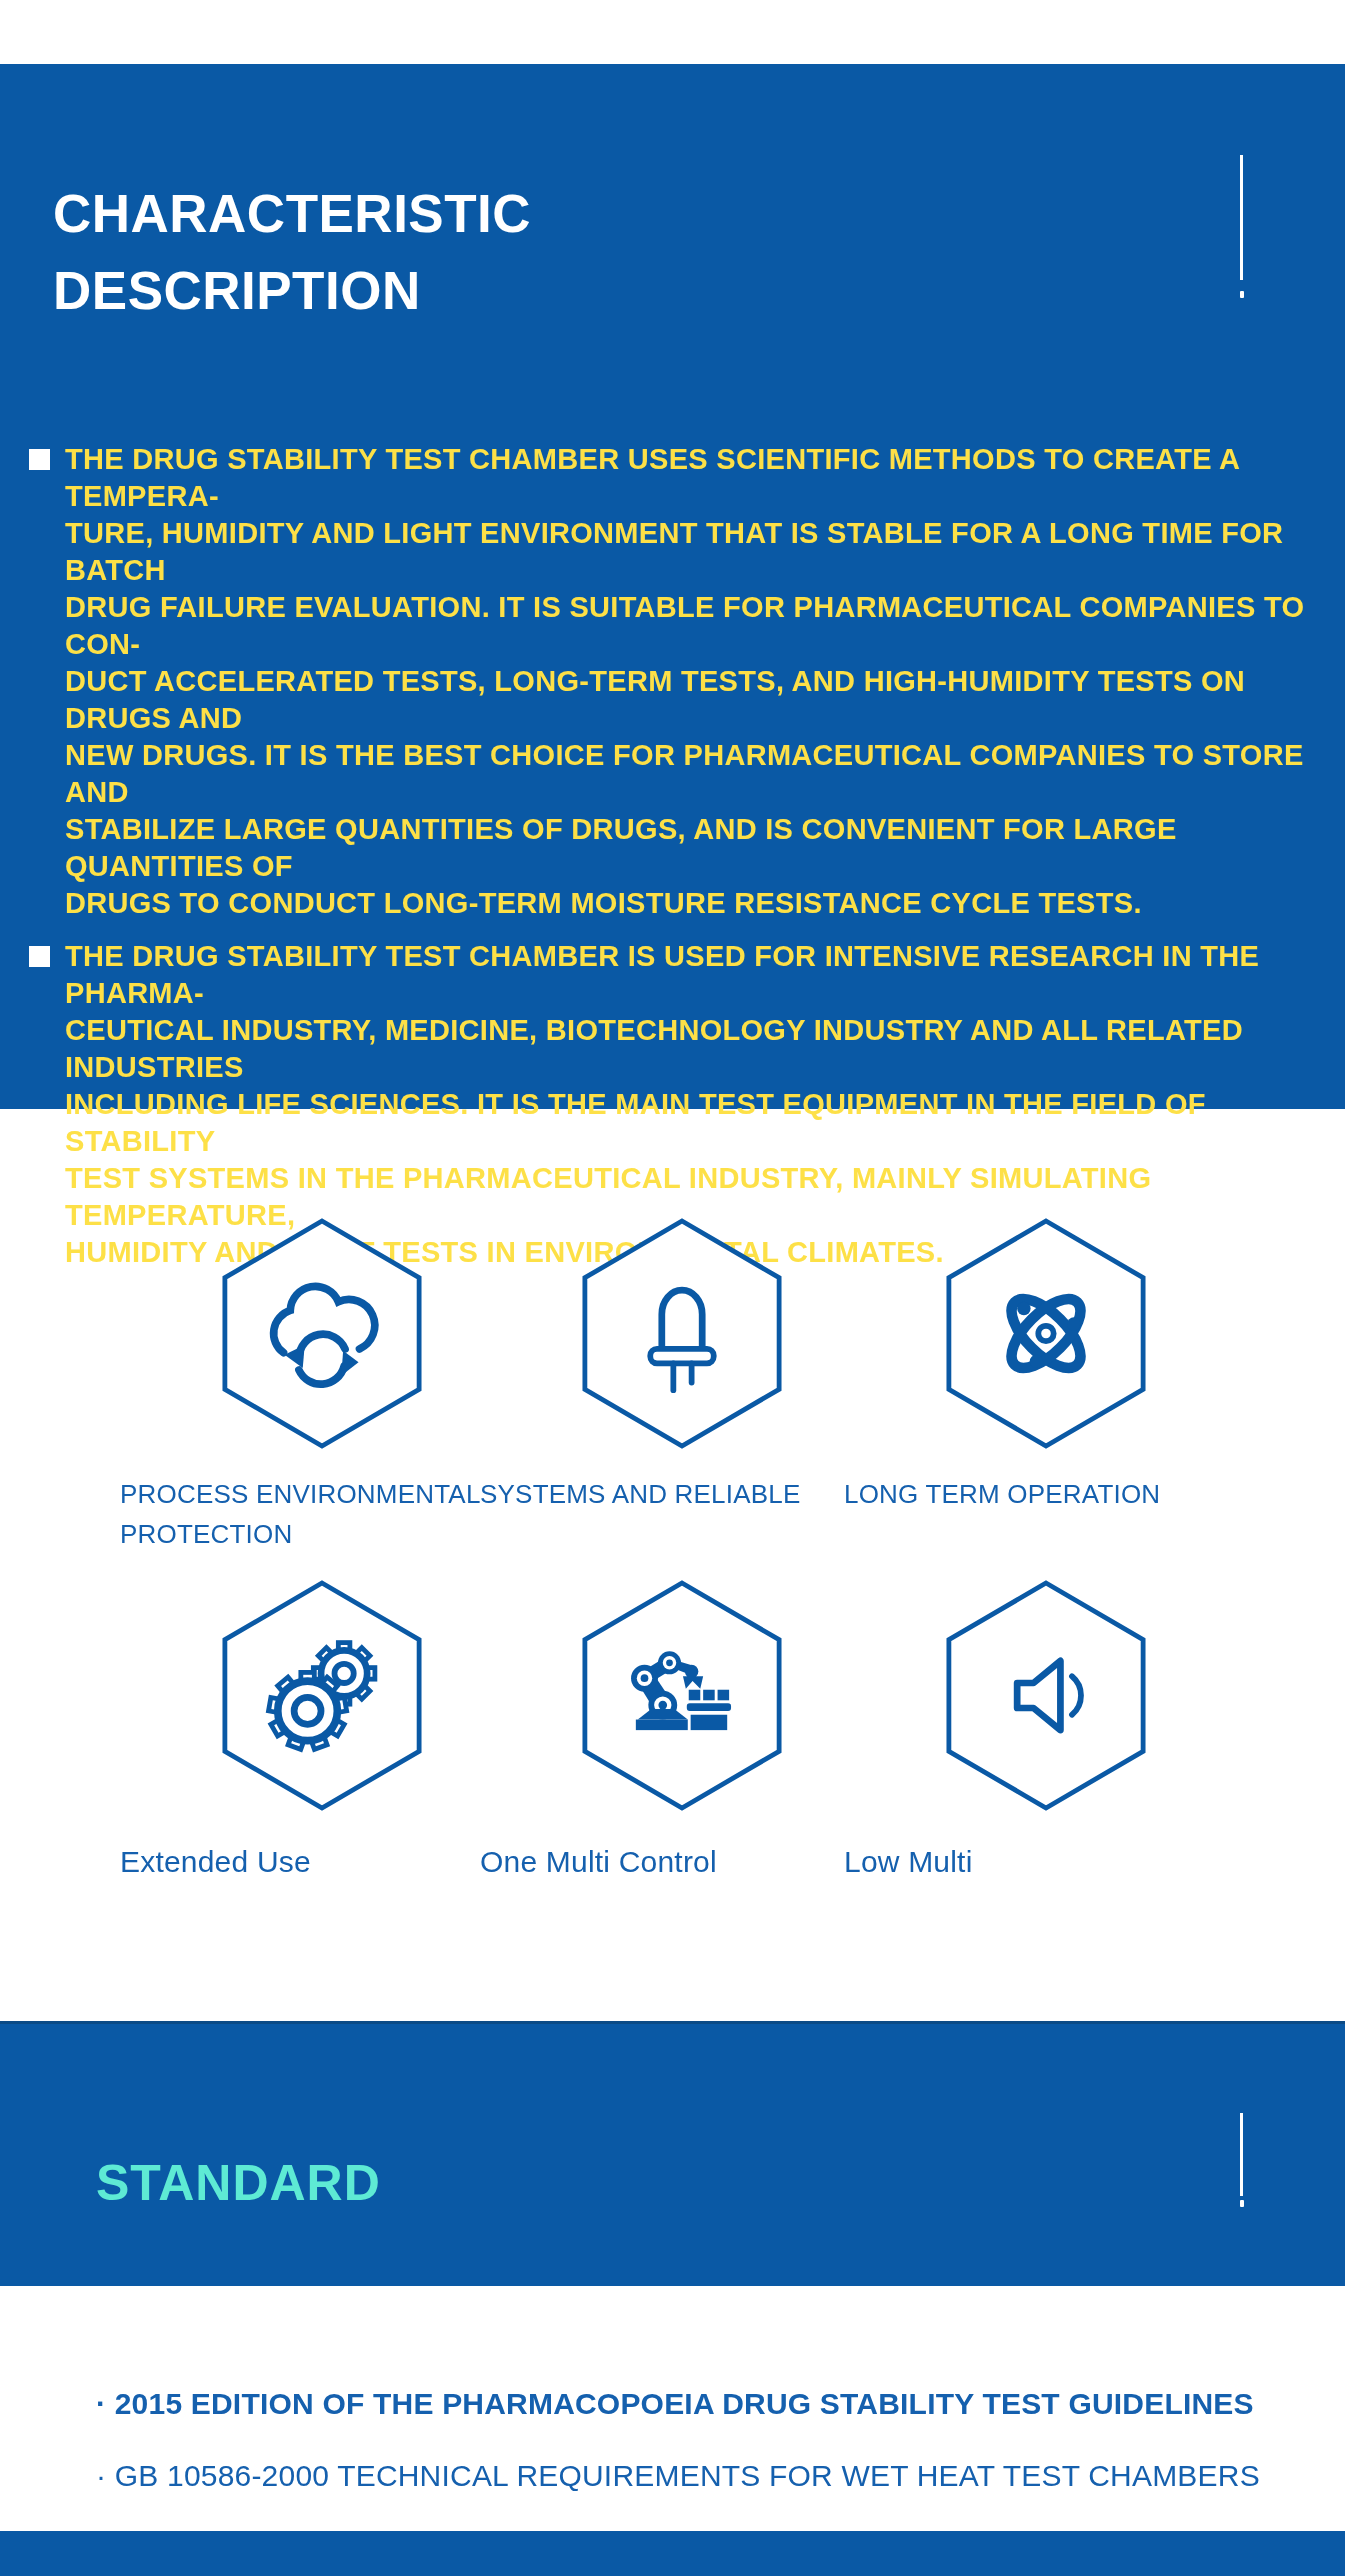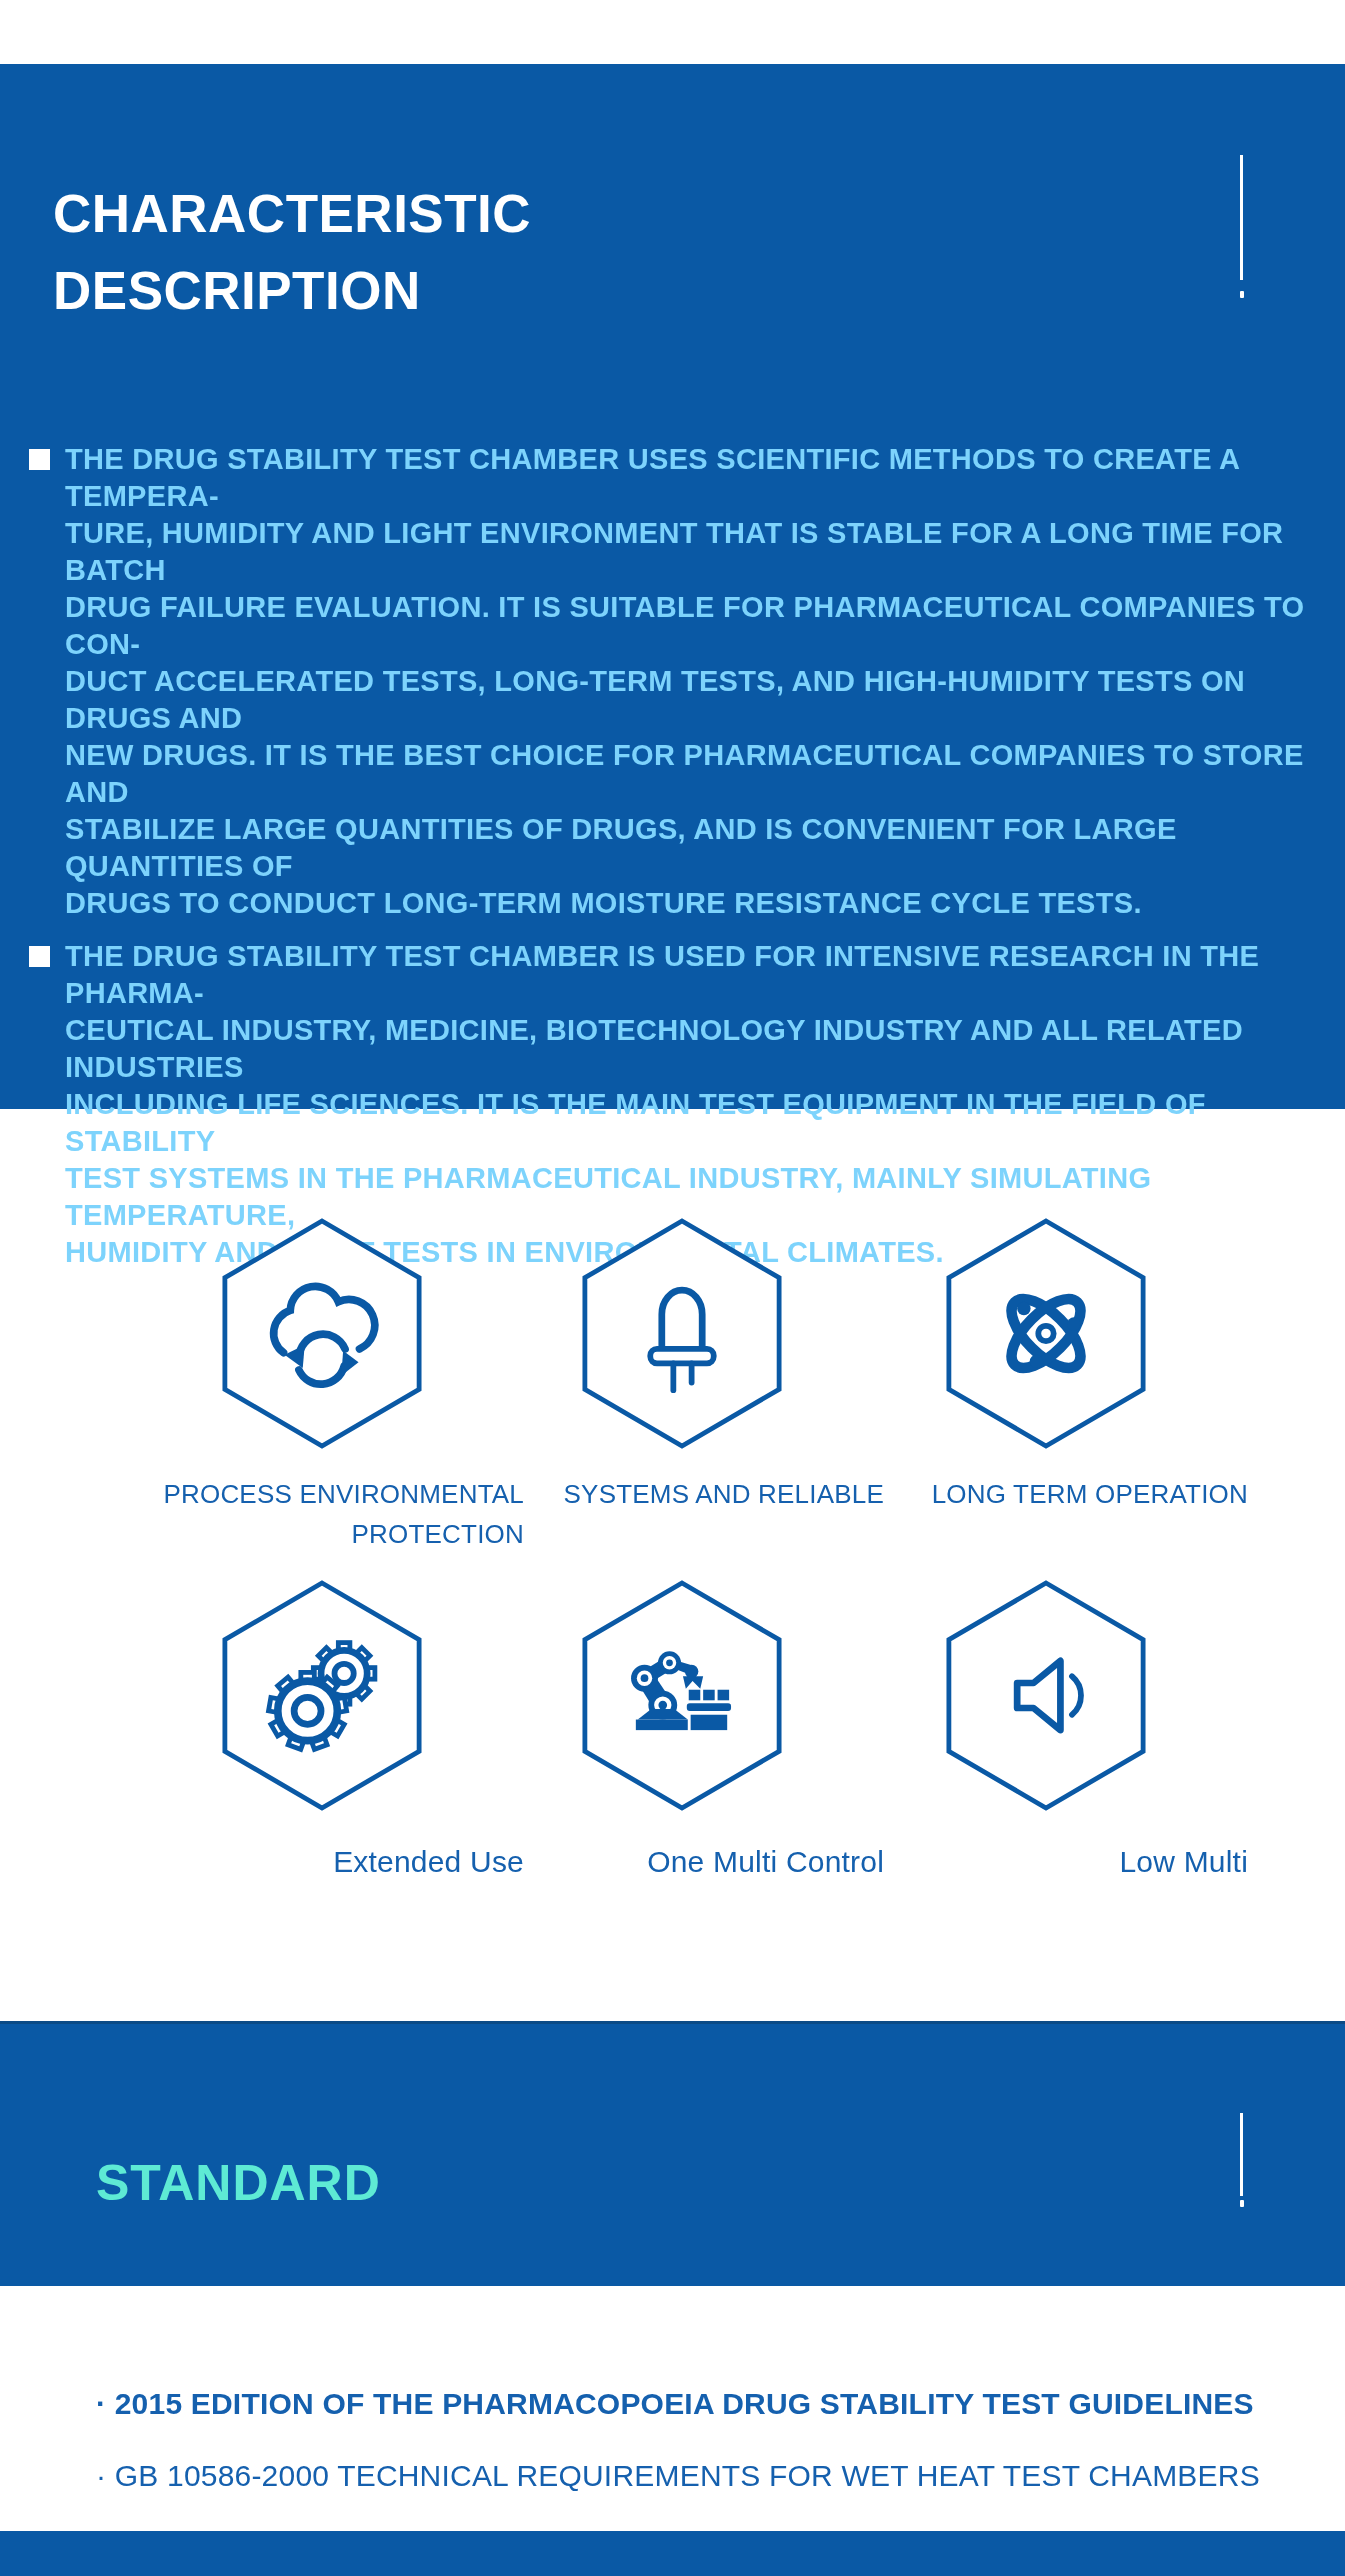--- a/index.html
+++ b/index.html
@@ -19,28 +19,28 @@
     left:53px;top:75px;color:#ffffff;font-size:53px;font-weight:bold;
     line-height:77px;letter-spacing:0.5px;white-space:pre-line;
   }
   .vline{width:2.9px;background:#ffffff;}
   .vline-1{left:1240px;top:91px;height:125px;}
   .vdot{width:3.8px;height:6.7px;background:#ffffff;border-radius:1px;}
   .vdot-1{left:1240px;top:227px;}
   .hero-paras{left:29px;top:377px;width:1282px;}
   .hero-paras p{
     position:relative;margin:0 0 16.3px 0;padding-left:36px;
-    color:#7dd3fc;font-size:29px;line-height:37px;font-weight:bold;
+    color:#fde047;font-size:29px;line-height:37px;font-weight:bold;
     letter-spacing:0.3px;white-space:pre-line;
   }
   .hero-paras p::before{
     content:"";position:absolute;left:0;top:7.7px;width:21px;height:21px;background:#ffffff;
   }
   
-  .feat{position:absolute;width:404px;text-align:right;}
+  .feat{position:absolute;width:404px;text-align:left;}
   .feat svg{display:block;margin:0 auto;color:var(--blue);}
   .feat .label{
     margin-top:25px;font-size:26px;line-height:40px;color:var(--accent);
     white-space:pre-line;letter-spacing:0.2px;
   }
   .row2 .label{margin-top:31px;font-size:30px;}
   .f1{left:120px;top:1202px;}
   .f2{left:480px;top:1202px;}
   .f3{left:844px;top:1202px;}
   .f4{left:120px;top:1564px;}

